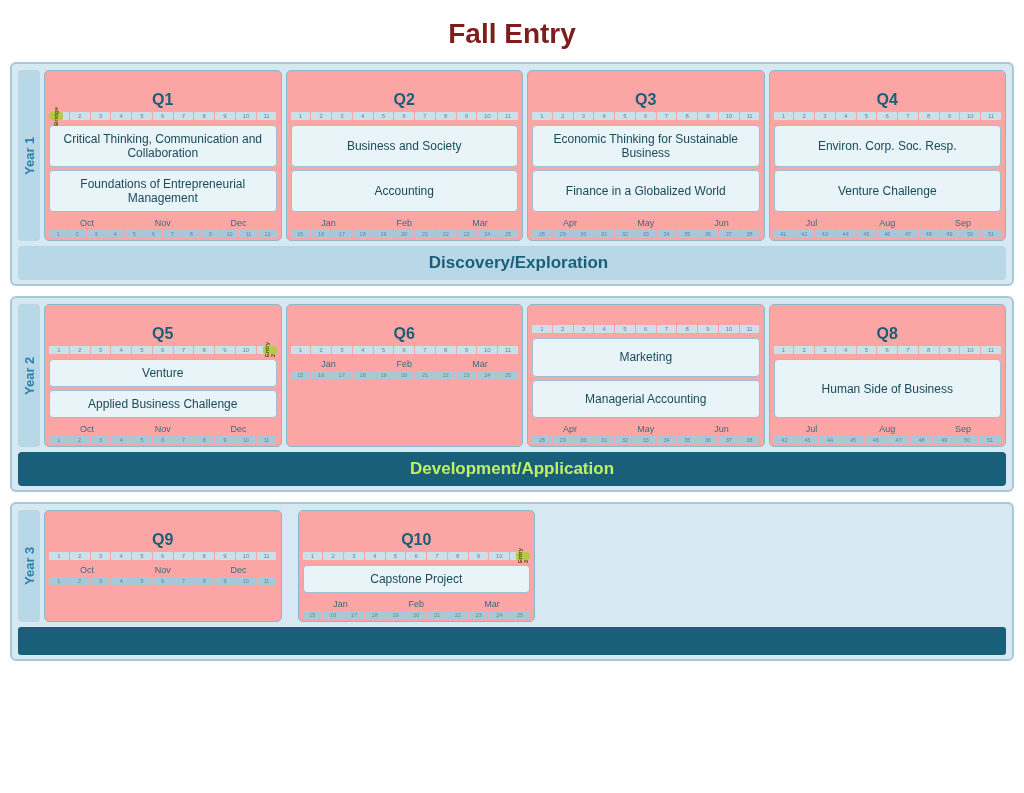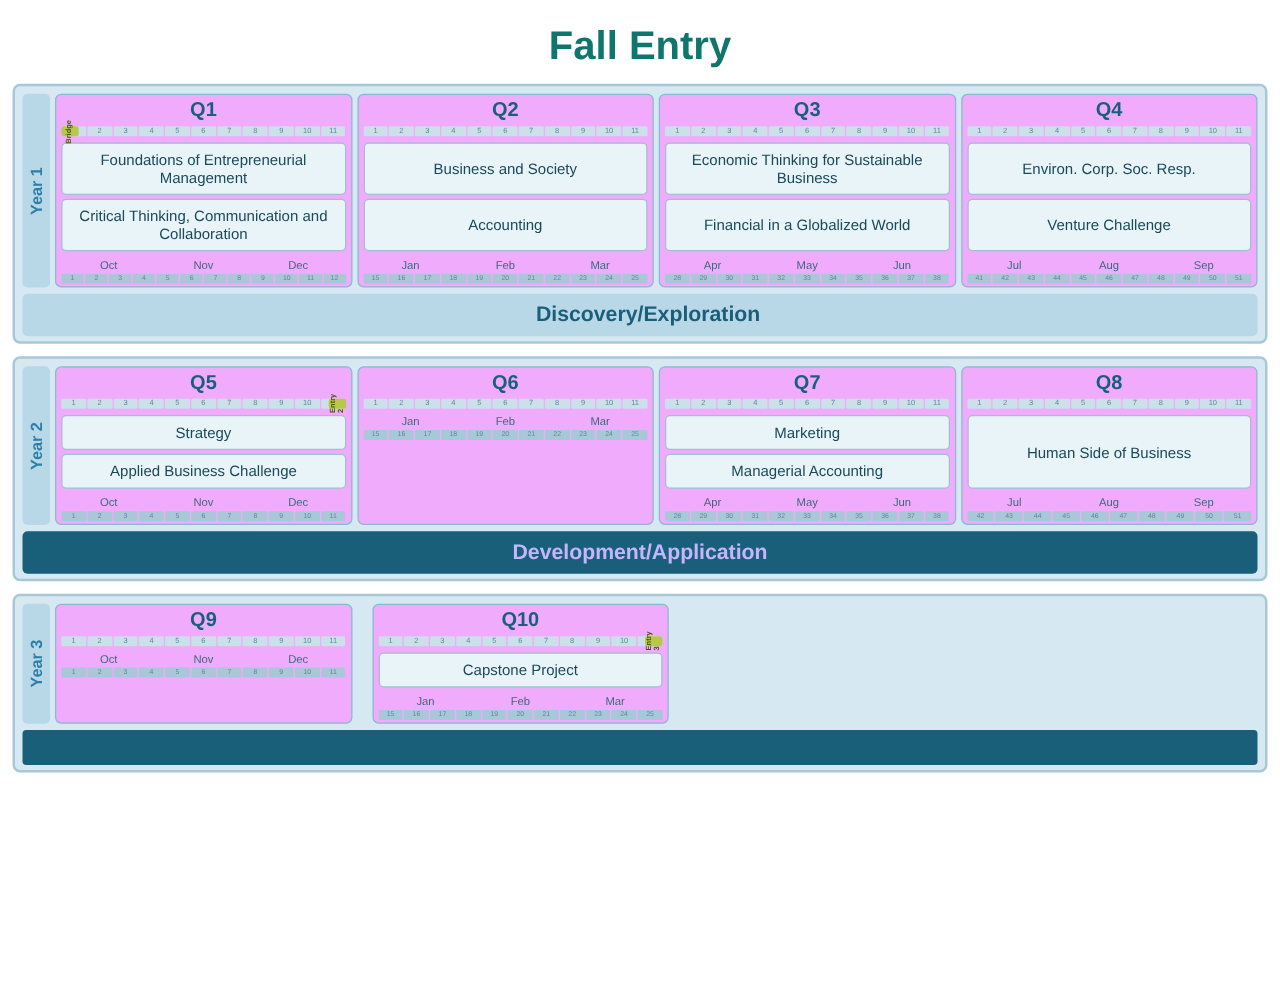--- a/index.html
+++ b/index.html
@@ -5,23 +5,23 @@
     * { box-sizing: border-box; margin: 0; padding: 0; }
     body {
       background: #fff;
       font-family: Arial, sans-serif;
       width: 1024px;
       min-height: 793px;
       overflow-x: hidden;
     }
     .page-title {
       text-align: center;
-      font-size: 32px;
+      font-size: 28px;
       font-weight: bold;
-      color: #0f766e;
+      color: #7f1d1d;
       padding: 18px 0 12px 0;
     }
     .year-block {
       margin: 0 10px 10px 10px;
       border: 2px solid #a8c8d8;
       border-radius: 6px;
       background: #d6e9f3;
       padding: 6px 6px 0 6px;
     }
     .year-row {
@@ -46,24 +46,24 @@
       margin-right: 4px;
     }
     .quarters-row {
       display: flex;
       flex-direction: row;
       flex: 1;
       gap: 4px;
     }
     .quarter-block {
       flex: 1;
-      background: #f0abfc;
+      background: #fca5a5;
       border-radius: 5px;
       border: 1px solid #8ab8cc;
-      padding: 4px 4px 2px 4px;
+      padding: 20px 4px 2px 4px;
       display: flex;
       flex-direction: column;
     }
     .quarter-title {
       text-align: center;
       font-size: 16px;
       font-weight: bold;
       color: #1a5f7a;
       padding-bottom: 3px;
     }
@@ -157,21 +157,21 @@
       border-radius: 4px;
       padding: 7px 0;
       margin: 5px 0 4px 0;
     }
     .discovery-band {
       color: #1a5f7a;
       background: #b8d8e8;
       padding-left: 13px;
     }
     .development-band {
-      color: #c4b5fd;
+      color: #bef264;
       background: #1a5f7a;
     }
     .year3-block {
       margin: 0 10px 10px 10px;
       border: 2px solid #a8c8d8;
       border-radius: 6px;
       background: #d6e9f3;
       padding: 6px 6px 0 6px;
     }
     .year3-row {
@@ -251,22 +251,22 @@
           <div class="week-num">4</div>
           <div class="week-num">5</div>
           <div class="week-num">6</div>
           <div class="week-num">7</div>
           <div class="week-num">8</div>
           <div class="week-num">9</div>
           <div class="week-num">10</div>
           <div class="week-num">11</div>
         </div>
         <div class="course-boxes">
+          <div class="course-box">Critical Thinking, Communication and Collaboration</div>
           <div class="course-box">Foundations of Entrepreneurial Management</div>
-          <div class="course-box">Critical Thinking, Communication and Collaboration</div>
         </div>
         <div class="month-row">
           <div class="month-label">Oct</div>
           <div class="month-label">Nov</div>
           <div class="month-label">Dec</div>
         </div>
         <div class="bottom-week-row">
           <div class="bottom-week-num">1</div>
           <div class="bottom-week-num">2</div>
           <div class="bottom-week-num">3</div>
@@ -331,21 +331,21 @@
           <div class="week-num">5</div>
           <div class="week-num">6</div>
           <div class="week-num">7</div>
           <div class="week-num">8</div>
           <div class="week-num">9</div>
           <div class="week-num">10</div>
           <div class="week-num">11</div>
         </div>
         <div class="course-boxes">
           <div class="course-box">Economic Thinking for Sustainable Business</div>
-          <div class="course-box">Financial in a Globalized World</div>
+          <div class="course-box">Finance in a Globalized World</div>
         </div>
         <div class="month-row">
           <div class="month-label">Apr</div>
           <div class="month-label">May</div>
           <div class="month-label">Jun</div>
         </div>
         <div class="bottom-week-row">
           <div class="bottom-week-num">28</div>
           <div class="bottom-week-num">29</div>
           <div class="bottom-week-num">30</div>
@@ -421,21 +421,21 @@
           <div class="week-num">7</div>
           <div class="week-num">8</div>
           <div class="week-num">9</div>
           <div class="week-num">10</div>
           <div class="week-num">11</div>
           <div class="entry2-bar">
             <span class="entry-label">Entry 2</span>
           </div>
         </div>
         <div class="course-boxes">
-          <div class="course-box">Strategy</div>
+          <div class="course-box">Venture</div>
           <div class="course-box">Applied Business Challenge</div>
         </div>
         <div class="month-row">
           <div class="month-label">Oct</div>
           <div class="month-label">Nov</div>
           <div class="month-label">Dec</div>
         </div>
         <div class="bottom-week-row">
           <div class="bottom-week-num">1</div>
           <div class="bottom-week-num">2</div>
@@ -480,21 +480,20 @@
           <div class="bottom-week-num">20</div>
           <div class="bottom-week-num">21</div>
           <div class="bottom-week-num">22</div>
           <div class="bottom-week-num">23</div>
           <div class="bottom-week-num">24</div>
           <div class="bottom-week-num">25</div>
         </div>
       </div>
 
       <div class="quarter-block">
-        <div class="quarter-title">Q7</div>
         <div class="week-numbers-row">
           <div class="week-num">1</div>
           <div class="week-num">2</div>
           <div class="week-num">3</div>
           <div class="week-num">4</div>
           <div class="week-num">5</div>
           <div class="week-num">6</div>
           <div class="week-num">7</div>
           <div class="week-num">8</div>
           <div class="week-num">9</div>

